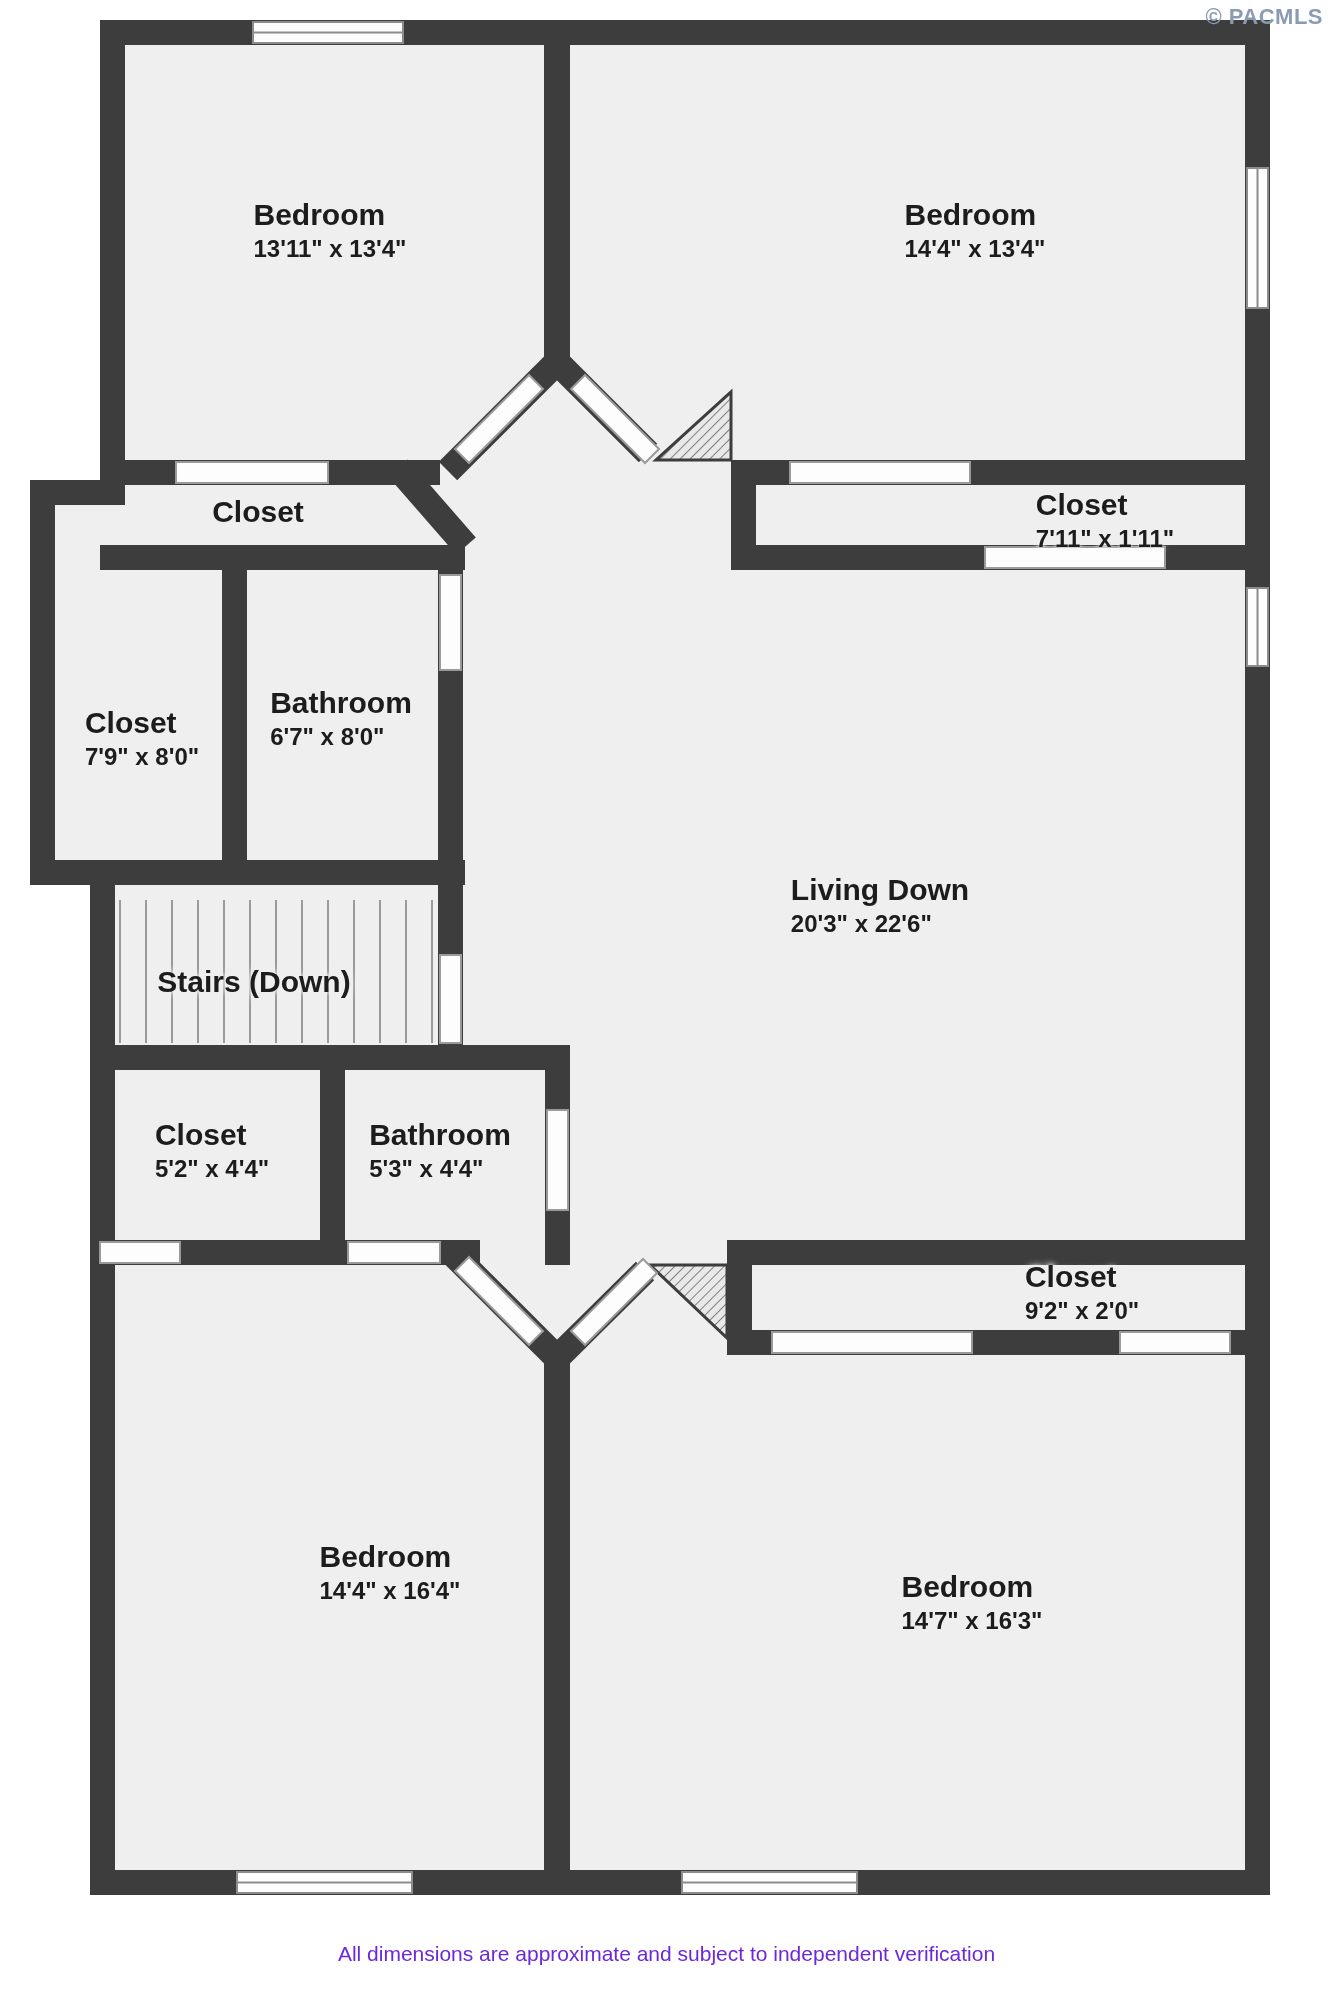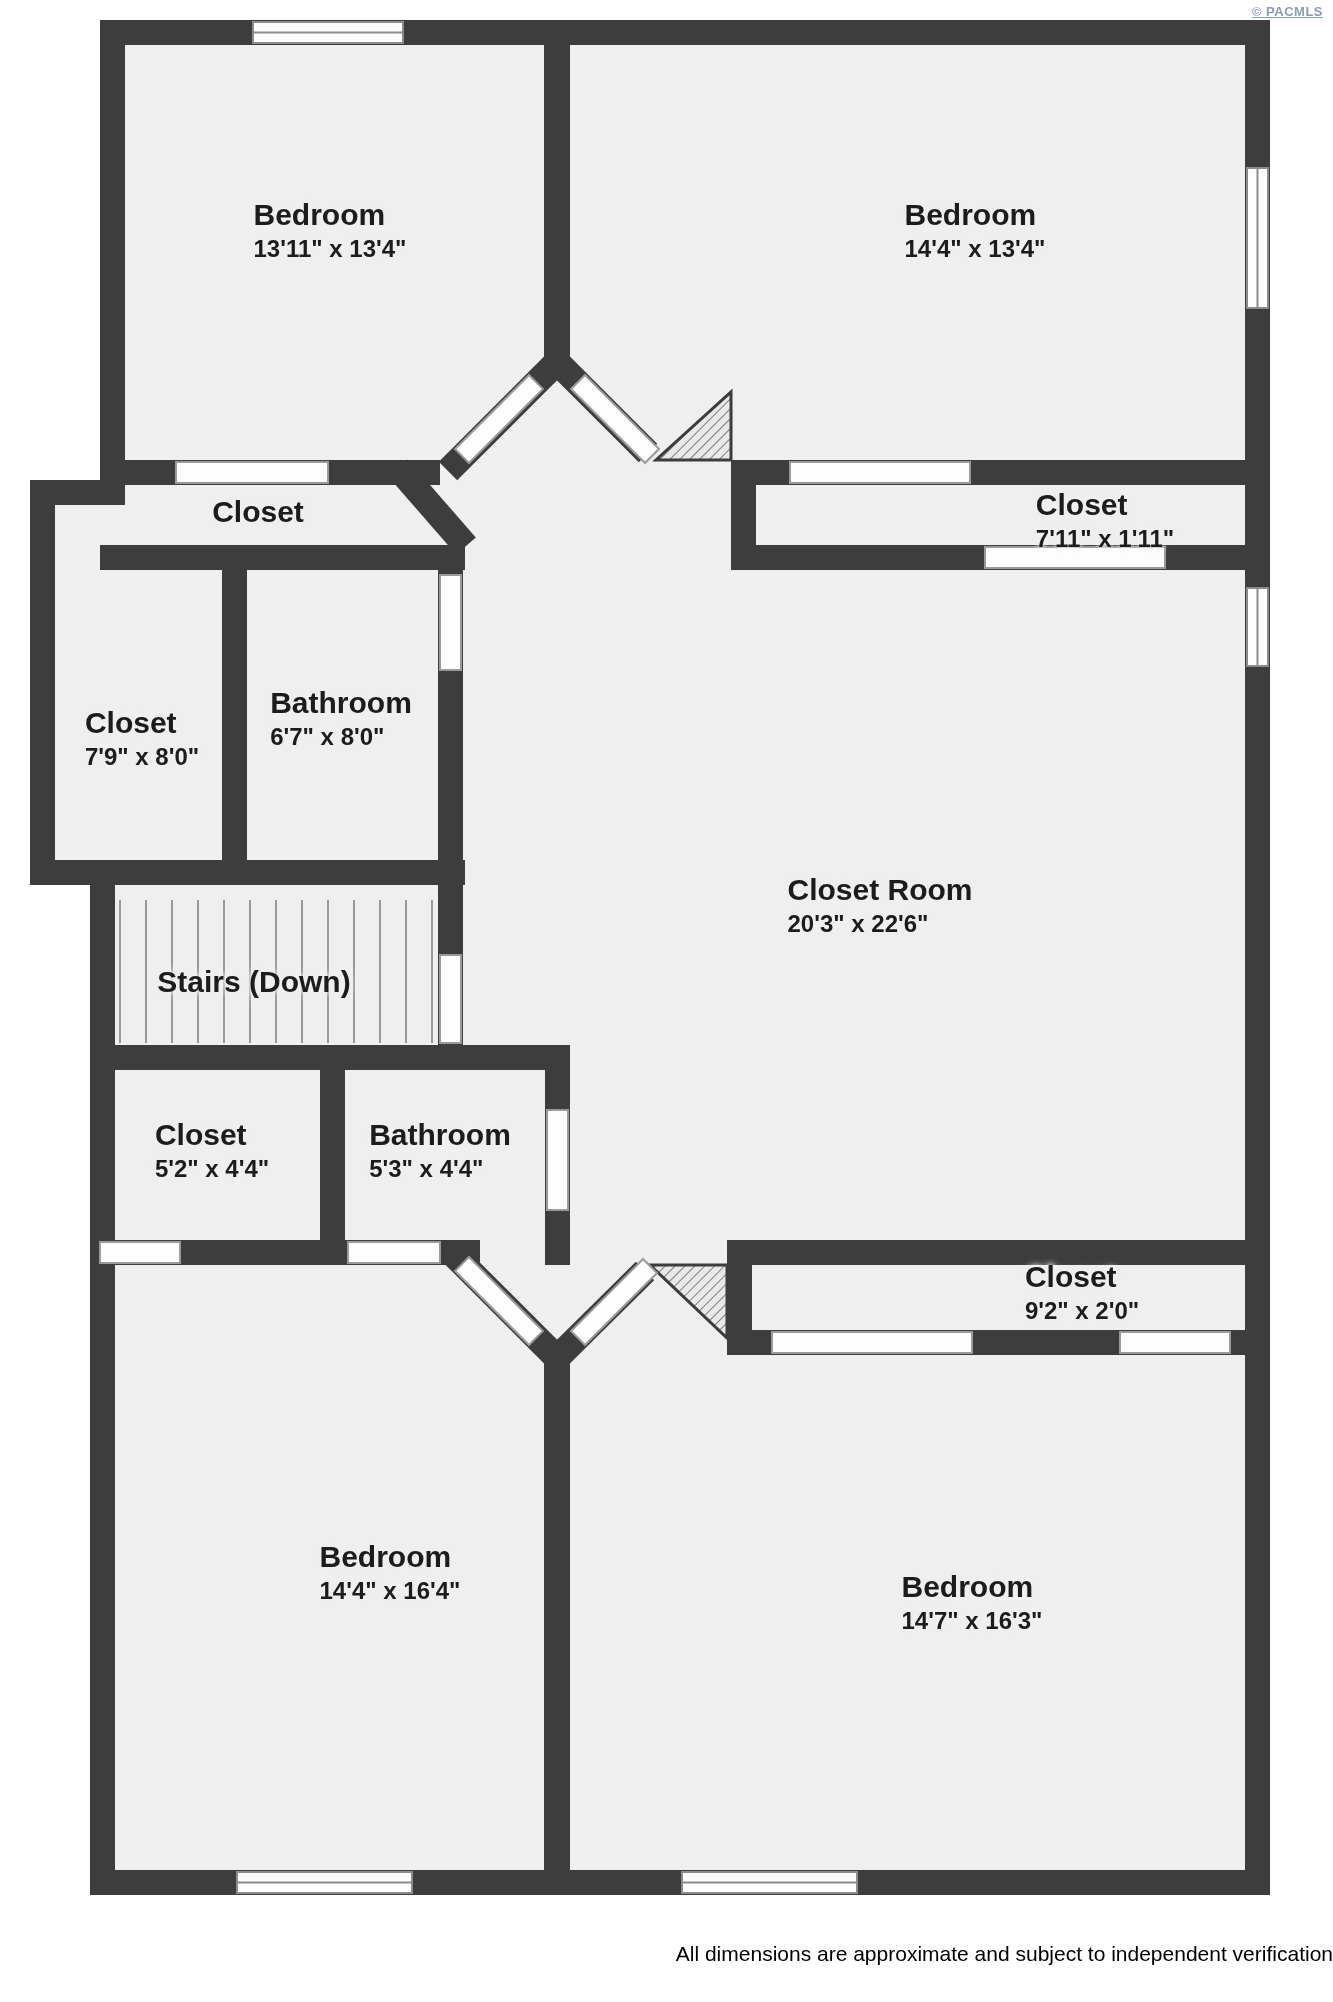--- a/index.html
+++ b/index.html
@@ -31,25 +31,25 @@
   .lbl-bathroom-upper{left:341px;top:718px}
   .lbl-living{left:880px;top:905px}
   .lbl-stairs{left:254px;top:982px}
   .lbl-closet-small{left:212px;top:1150px}
   .lbl-bathroom-lower{left:440px;top:1150px}
   .lbl-closet-br{left:1082px;top:1292px}
   .lbl-bedroom-bl{left:390px;top:1572px}
   .lbl-bedroom-br{left:972px;top:1602px}
   .watermark{
     position:absolute;top:4px;right:10px;
-    color:#8b9bb3;font-weight:700;font-size:13px;letter-spacing:0.5px;text-decoration:underline;
+    color:#8b9bb3;font-weight:700;font-size:22px;letter-spacing:0.5px;
   }
   .footer{
     position:absolute;left:0;right:0;top:1942px;
-    text-align:right;color:#000000;font-size:21px;font-weight:400;
+    text-align:center;color:#6d28d9;font-size:21px;font-weight:400;
   }
 </style>
 </head>
 <body>
 
 <div class="plan">
 
   <svg width="1333" height="2002" viewBox="0 0 1333 2002">
     <defs>
       <pattern id="hatch" patternUnits="userSpaceOnUse" width="7" height="7" patternTransform="rotate(45)">
@@ -170,21 +170,21 @@
   </div>
   <div class="room-label lbl-closet-left">
     <span class="name">Closet</span>
     <span class="dims">7'9" x 8'0"</span>
   </div>
   <div class="room-label lbl-bathroom-upper">
     <span class="name">Bathroom</span>
     <span class="dims">6'7" x 8'0"</span>
   </div>
   <div class="room-label lbl-living">
-    <span class="name">Closet Room</span>
+    <span class="name">Living Down</span>
     <span class="dims">20'3" x 22'6"</span>
   </div>
   <div class="room-label lbl-stairs">
     <span class="name">Stairs (Down)</span>
 
   </div>
   <div class="room-label lbl-closet-small">
     <span class="name">Closet</span>
     <span class="dims">5'2" x 4'4"</span>
   </div>

